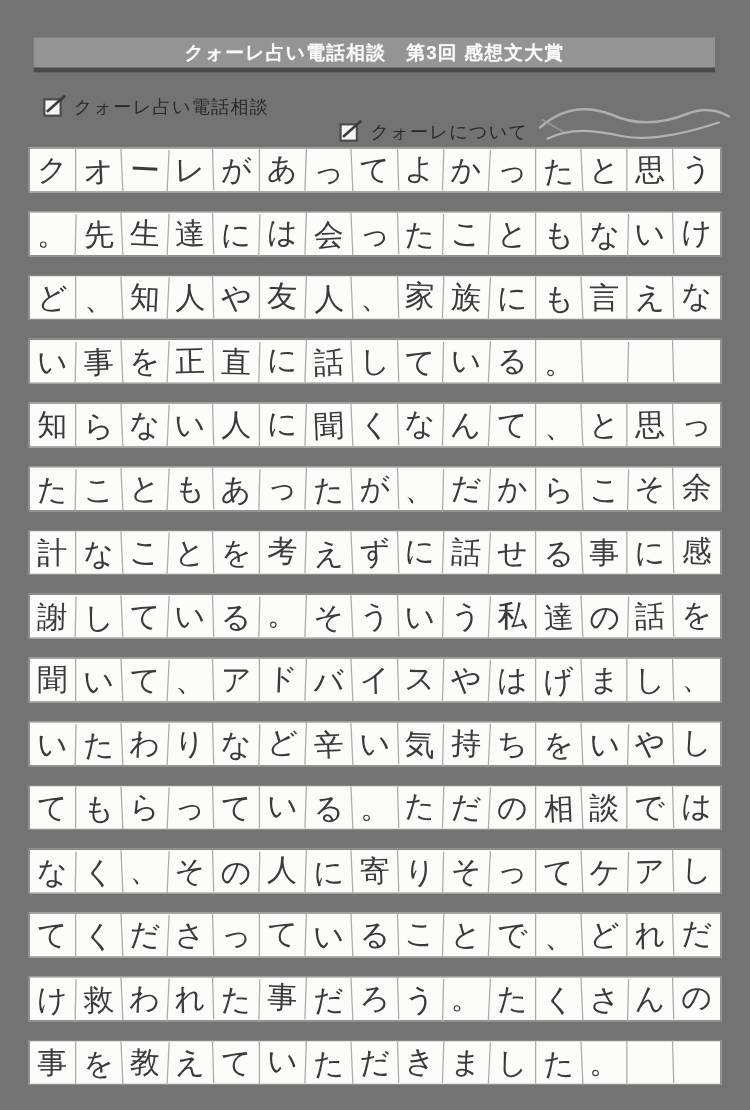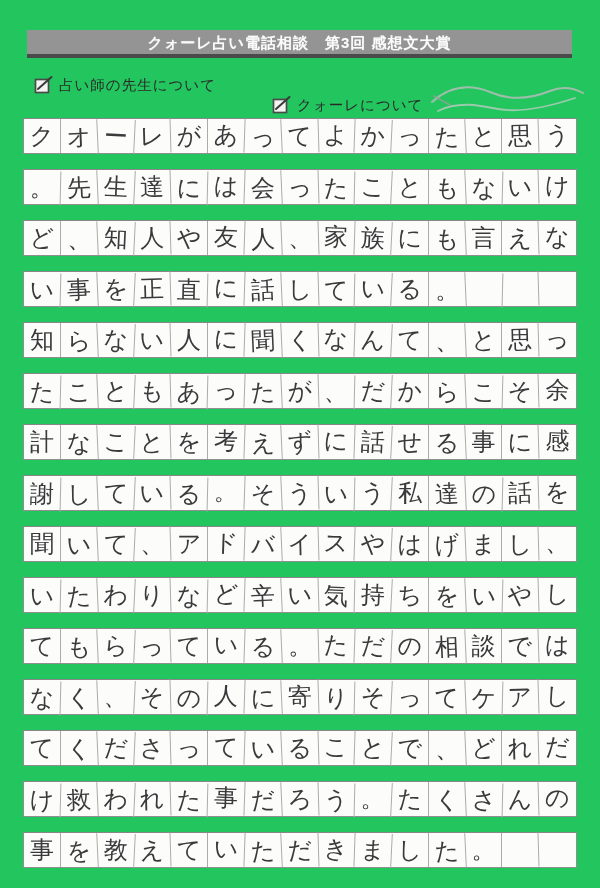--- a/index.html
+++ b/index.html
@@ -3,21 +3,21 @@
 <meta charset="utf-8">
 <style>
   * { margin:0; padding:0; box-sizing:border-box; }
   html,body { width:600px; height:888px; }
   body {
     font-family:"Liberation Sans","DejaVu Sans",sans-serif;
     background:#fefefe;
     position:relative;
     overflow:hidden;
   }
-  .page { position:absolute; inset:0; background:#22c55e;padding-left:36px; }
+  .page { position:absolute; inset:0; background:#737373;padding-left:36px; }
 
   
   .header-bar {
     position:absolute; left:27px; top:30px; width:545px; height:28px;
     background:#949494;
     border-bottom:4px solid #4a4a4a;
     color:#fbfbfb;
     font-size:15px; font-weight:bold; letter-spacing:1px;
     text-align:center; line-height:26px;
     text-shadow:0 0 1px rgba(255,255,255,.4);
@@ -75,21 +75,21 @@
 
   <div class="header-bar">クォーレ占い電話相談　第3回 感想文大賞</div>
 
   <div class="check-row">
 
     <div class="check-item">
       <svg class="check-icon" viewBox="0 0 19 20">
         <rect x="1.5" y="4.5" width="13" height="13" fill="#f4f4f2" stroke="#4a4a4a" stroke-width="1.7"></rect>
         <path d="M4,14 L17.5,2" stroke="#3a3a3a" stroke-width="2" fill="none" stroke-linecap="round"></path>
       </svg>
-      <span class="check-label">占い師の先生について</span>
+      <span class="check-label">クォーレ占い電話相談</span>
     </div>
 
     <div class="check-item second">
       <svg class="check-icon" viewBox="0 0 19 20">
         <rect x="1.5" y="4.5" width="13" height="13" fill="#f4f4f2" stroke="#4a4a4a" stroke-width="1.7"></rect>
         <path d="M4,14 L17.5,2" stroke="#3a3a3a" stroke-width="2" fill="none" stroke-linecap="round"></path>
       </svg>
       <span class="check-label">クォーレについて</span>
     </div>
 

